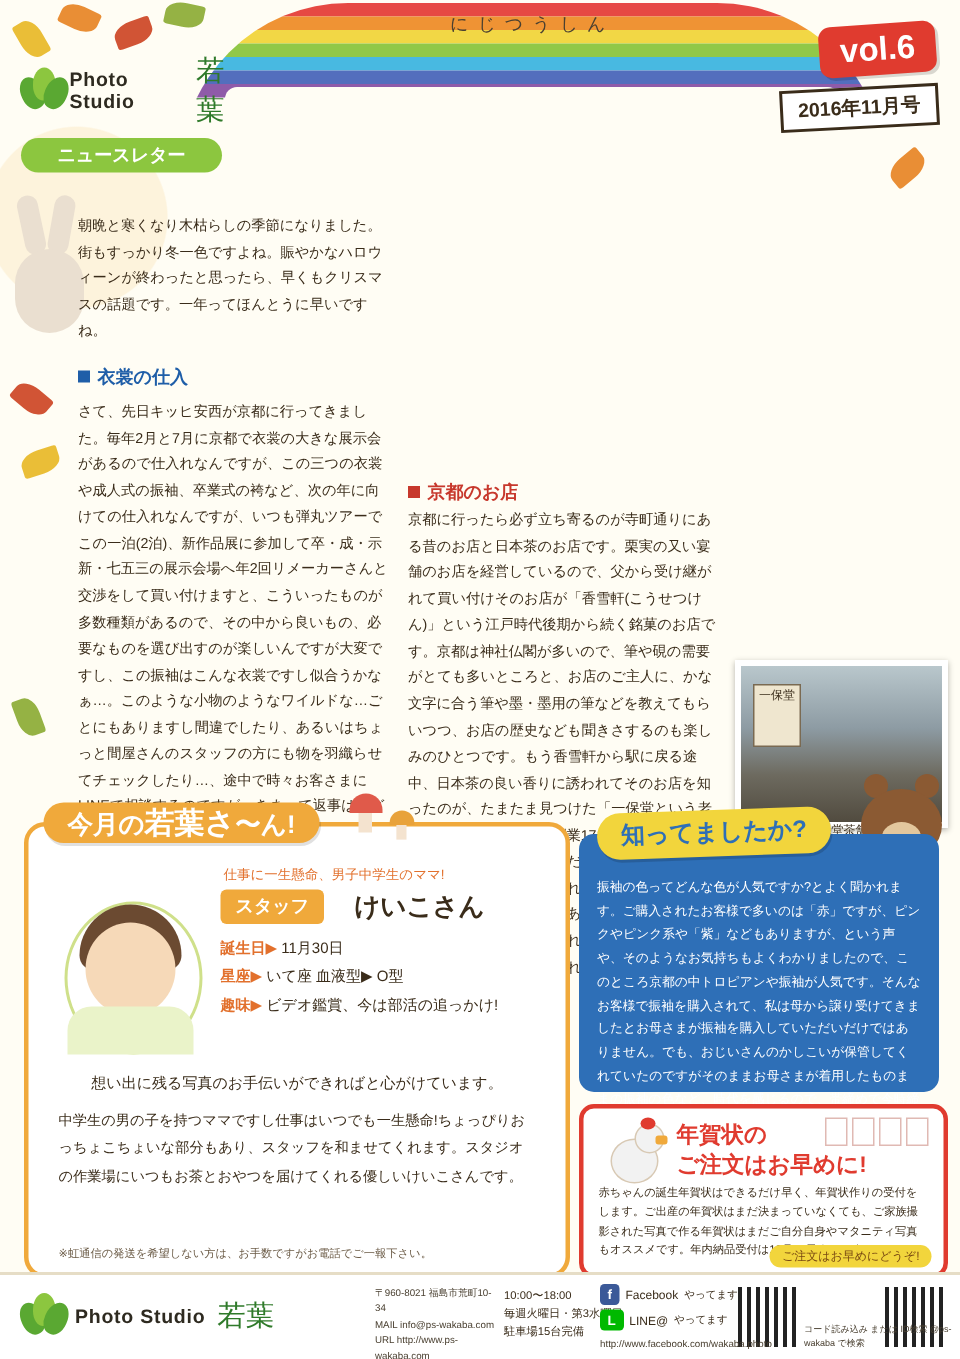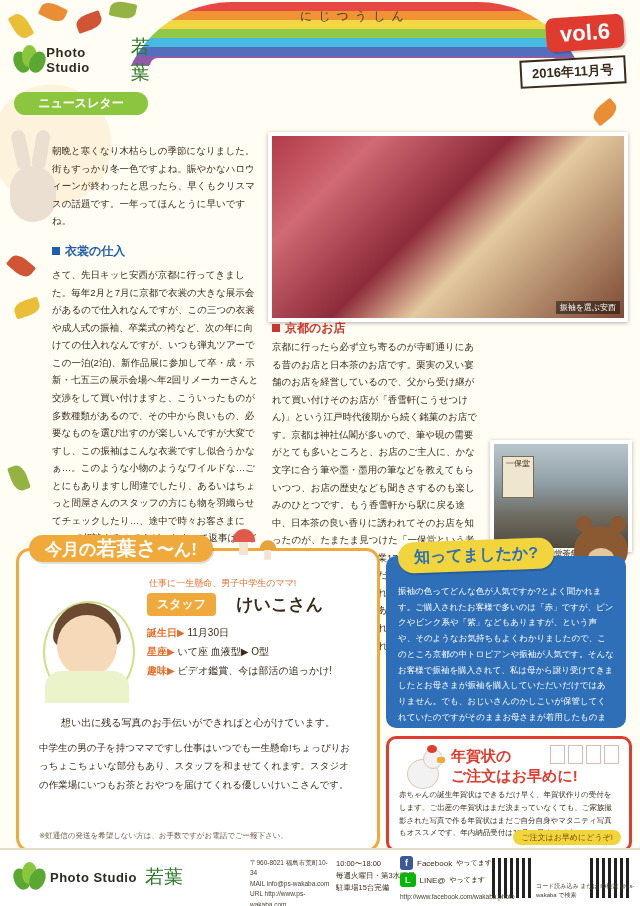--- a/index.html
+++ b/index.html
@@ -186,23 +186,20 @@
   </div>
 
   <div class="rabbit">
     <div class="rb-ear" style="left:8px;top:0;transform:rotate(-12deg)"></div>
     <div class="rb-ear" style="left:28px;top:0;transform:rotate(10deg)"></div>
     <div class="rb-body"></div>
   </div>
 
   <div class="top-wrap">
 
-    <div class="photo p1">
-      <div class="cap" style="right:4px;bottom:4px">振袖を選ぶ安西</div>
-    </div>
 
     <div class="art-col">
       <div>朝晩と寒くなり木枯らしの季節になりました。街もすっかり冬一色ですよね。賑やかなハロウィーンが終わったと思ったら、早くもクリスマスの話題です。一年ってほんとうに早いですね。</div>
       <div class="sec-head">
         <span class="sq"></span><span>衣裳の仕入</span>
       </div>
       <div>さて、先日キッヒ安西が京都に行ってきました。毎年2月と7月に京都で衣裳の大きな展示会があるので仕入れなんですが、この三つの衣裳や成人式の振袖、卒業式の袴など、次の年に向けての仕入れなんですが、いつも弾丸ツアーでこの一泊(2泊)、新作品展に参加して卒・成・示新・七五三の展示会場へ年2回リメーカーさんと交渉をして買い付けますと、こういったものが多数種類があるので、その中から良いもの、必要なものを選び出すのが楽しいんですが大変ですし、この振袖はこんな衣裳ですし似合うかなぁ…。このような小物のようなワイルドな…ごとにもありますし間違でしたり、あるいはちょっと間屋さんのスタッフの方にも物を羽織らせてチェックしたり…、途中で時々お客さまにLINEで相談するのですが、きまって返事は「どってもいいけど、よくわからん」(^^;)広げた振袖の柄にとても似たような感じに見えるのだそうです。</div>
     </div>
 
     <div style="position:absolute;left:272px;top:196px;">

